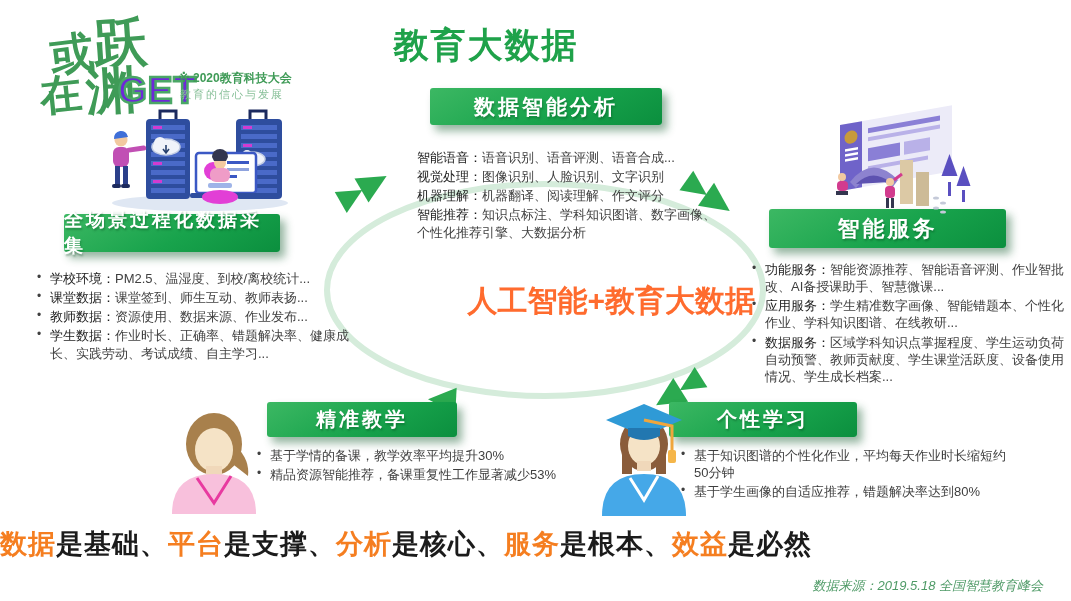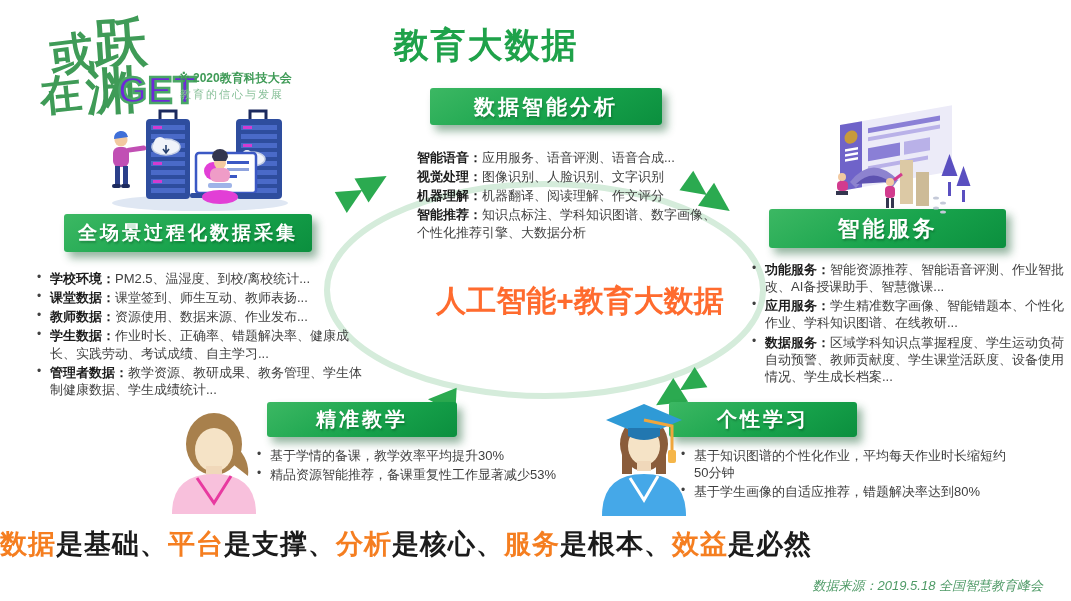--- a/index.html
+++ b/index.html
@@ -15,39 +15,39 @@
   .c1{left:66px;top:8px;font-size:53px;transform:rotate(-4deg);}
   .c2{left:12px;top:66px;font-size:42px;transform:rotate(-6deg);}
   .c3{left:58px;top:58px;font-size:50px;transform:rotate(-3deg);}
   .get{position:absolute;left:90px;top:62px;font-size:37px;font-weight:900;color:#6d28d9;
        -webkit-text-stroke:2.5px #4aa766;letter-spacing:1px;}
   .confline1{position:absolute;left:150px;top:62px;font-size:12px;font-weight:bold;color:#3f9b57;white-space:nowrap;}
   .confline2{position:absolute;left:152px;top:79px;font-size:11px;color:#86bf97;letter-spacing:2px;white-space:nowrap;}
   
   #page-title{position:absolute;left:0;top:22px;width:972px;text-align:center;
     font-size:35px;font-weight:900;color:#1fa24a;letter-spacing:2px;}
-  #center-headline{position:absolute;left:405px;top:281px;width:350px;text-align:center;
+  #center-headline{position:absolute;left:405px;top:281px;width:350px;text-align:right;
     font-size:30px;font-weight:900;color:#ff6b2e;white-space:nowrap;}
   
   .gbox{position:absolute;display:flex;align-items:center;justify-content:center;
     background:linear-gradient(150deg,#3cb863 0%,#18a34c 55%,#0b8f3e 100%);
     color:#ffffff;font-weight:800;letter-spacing:3px;border-radius:3px;
     box-shadow:5px 6px 8px rgba(18,90,44,0.45);text-shadow:1px 2px 2px rgba(0,70,25,0.35);}
   #box-analysis{left:430px;top:88px;width:232px;height:37px;font-size:21px;}
-  #box-collection{left:64px;top:214px;width:248px;height:38px;font-size:19px;}
+  #box-collection{left:64px;top:214px;width:216px;height:38px;font-size:19px;}
   #box-service{left:769px;top:209px;width:237px;height:39px;font-size:22px;}
   #box-teaching{left:267px;top:402px;width:190px;height:35px;font-size:20px;}
   #box-learning{left:669px;top:402px;width:188px;height:35px;font-size:20px;}
   
   .list{position:absolute;font-size:13px;color:#3f3f3f;line-height:1.32;}
   .li{position:relative;padding-left:14px;margin-bottom:2px;}
   .li::before{content:"•";position:absolute;left:1px;top:0;color:#3f3f3f;font-size:12px;}
   .li.nodot{padding-left:0;}
   .li.nodot::before{content:"";}
-  .lead{font-weight:bold;color:#1d1d1d;}
+  .lead{font-weight:normal;color:#1d1d1d;}
   #list-analysis{left:417px;top:149px;width:302px;}
   #list-collection{left:36px;top:254px;width:338px;margin-top:16px;}
   #list-service{left:751px;top:261px;width:320px;}
   #list-teaching{left:256px;top:447px;width:348px;}
   #list-learning{left:680px;top:447px;width:338px;}
   
   #slogan{position:absolute;left:0;top:526px;width:1071px;text-align:left;
     font-size:27px;font-weight:800;color:#1b1b1b;letter-spacing:1px;white-space:nowrap;}
   #slogan .hl{color:#f57e20;}
   #source{position:absolute;right:28px;top:577px;font-size:13px;font-style:italic;color:#4e9a66;}
@@ -100,32 +100,31 @@
     <span>智能服务</span>
   </div>
   <div class="gbox" id="box-teaching">
     <span>精准教学</span>
   </div>
   <div class="gbox" id="box-learning">
     <span>个性学习</span>
   </div>
 
   <div class="list" id="list-analysis">
-    <div class="li nodot"><span class="lead">智能语音：</span><span>应用服务、语音评测、语音合成...</span></div>
+    <div class="li nodot"><span class="lead">智能语音：</span><span>语音识别、语音评测、语音合成...</span></div>
     <div class="li nodot"><span class="lead">视觉处理：</span><span>图像识别、人脸识别、文字识别</span></div>
     <div class="li nodot"><span class="lead">机器理解：</span><span>机器翻译、阅读理解、作文评分</span></div>
     <div class="li nodot"><span class="lead">智能推荐：</span><span>知识点标注、学科知识图谱、数字画像、个性化推荐引擎、大数据分析</span></div>
   </div>
 
   <div class="list" id="list-collection">
     <div class="li"><span class="lead">学校环境：</span><span>PM2.5、温湿度、到校/离校统计...</span></div>
     <div class="li"><span class="lead">课堂数据：</span><span>课堂签到、师生互动、教师表扬...</span></div>
     <div class="li"><span class="lead">教师数据：</span><span>资源使用、数据来源、作业发布...</span></div>
     <div class="li"><span class="lead">学生数据：</span><span>作业时长、正确率、错题解决率、健康成长、实践劳动、考试成绩、自主学习...</span></div>
-    <div class="li"><span class="lead">管理者数据：</span><span>教学资源、教研成果、教务管理、学生体制健康数据、学生成绩统计...</span></div>
   </div>
 
   <div class="list" id="list-service">
     <div class="li"><span class="lead">功能服务：</span><span>智能资源推荐、智能语音评测、作业智批改、AI备授课助手、智慧微课...</span></div>
     <div class="li"><span class="lead">应用服务：</span><span>学生精准数字画像、智能错题本、个性化作业、学科知识图谱、在线教研...</span></div>
     <div class="li"><span class="lead">数据服务：</span><span>区域学科知识点掌握程度、学生运动负荷自动预警、教师贡献度、学生课堂活跃度、设备使用情况、学生成长档案...</span></div>
   </div>
 
   <div class="list" id="list-teaching">
     <div class="li"><span>基于学情的备课，教学效率平均提升30%</span></div>

